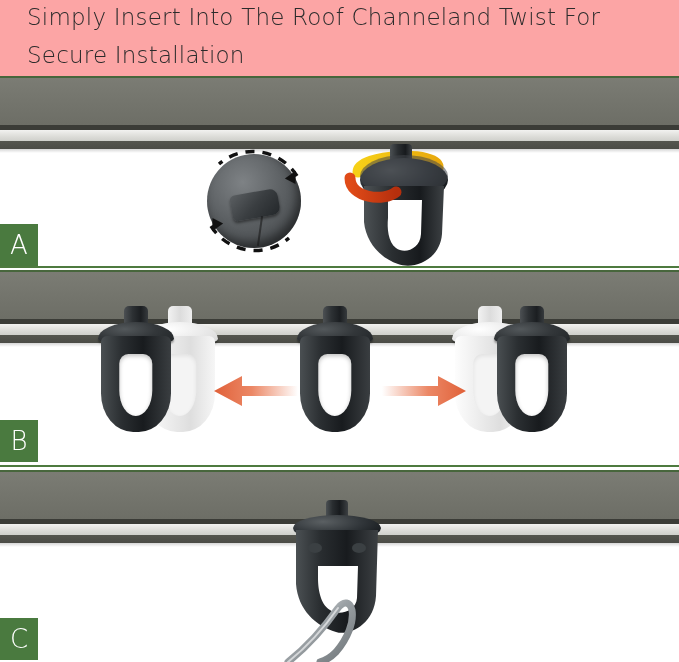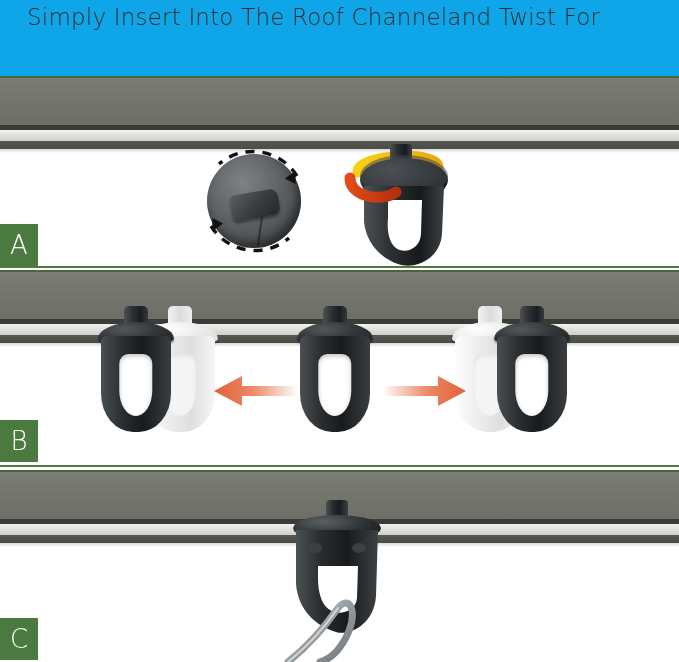--- a/index.html
+++ b/index.html
@@ -3,21 +3,21 @@
 <meta charset="utf-8">
 <style>
   html,body{margin:0;padding:0;}
   body{
     width:679px;height:662px;
     background:#ffffff;
     font-family:"Liberation Sans", sans-serif;
     overflow:hidden;
     position:relative;
   }
-  #stage{position:relative;width:679px;height:662px;overflow:hidden;background:#0ea5e9;}
+  #stage{position:relative;width:679px;height:662px;overflow:hidden;background:#fca5a5;}
 
   
   .title{
     position:absolute;left:27px;top:-2px;width:640px;
     font-size:23px;line-height:38px;
     font-weight:300;
     color:#2b2b2b;
     letter-spacing:.2px;
     font-family:"DejaVu Sans", sans-serif;
   }
@@ -119,20 +119,21 @@
   
   .arrow{position:absolute;}
 </style>
 </head>
 <body>
 
 <div id="stage">
 
   <div class="title">
     <span>Simply Insert Into The Roof Channeland Twist For</span>
+    <span>Secure Installation</span>
   </div>
 
   <div class="panel panel-a">
 
     <div class="rail">
       <div class="topedge"></div>
       <div class="face"></div>
       <div class="lipdark"></div>
       <div class="lipshine"></div>
       <div class="lipbot"></div>

